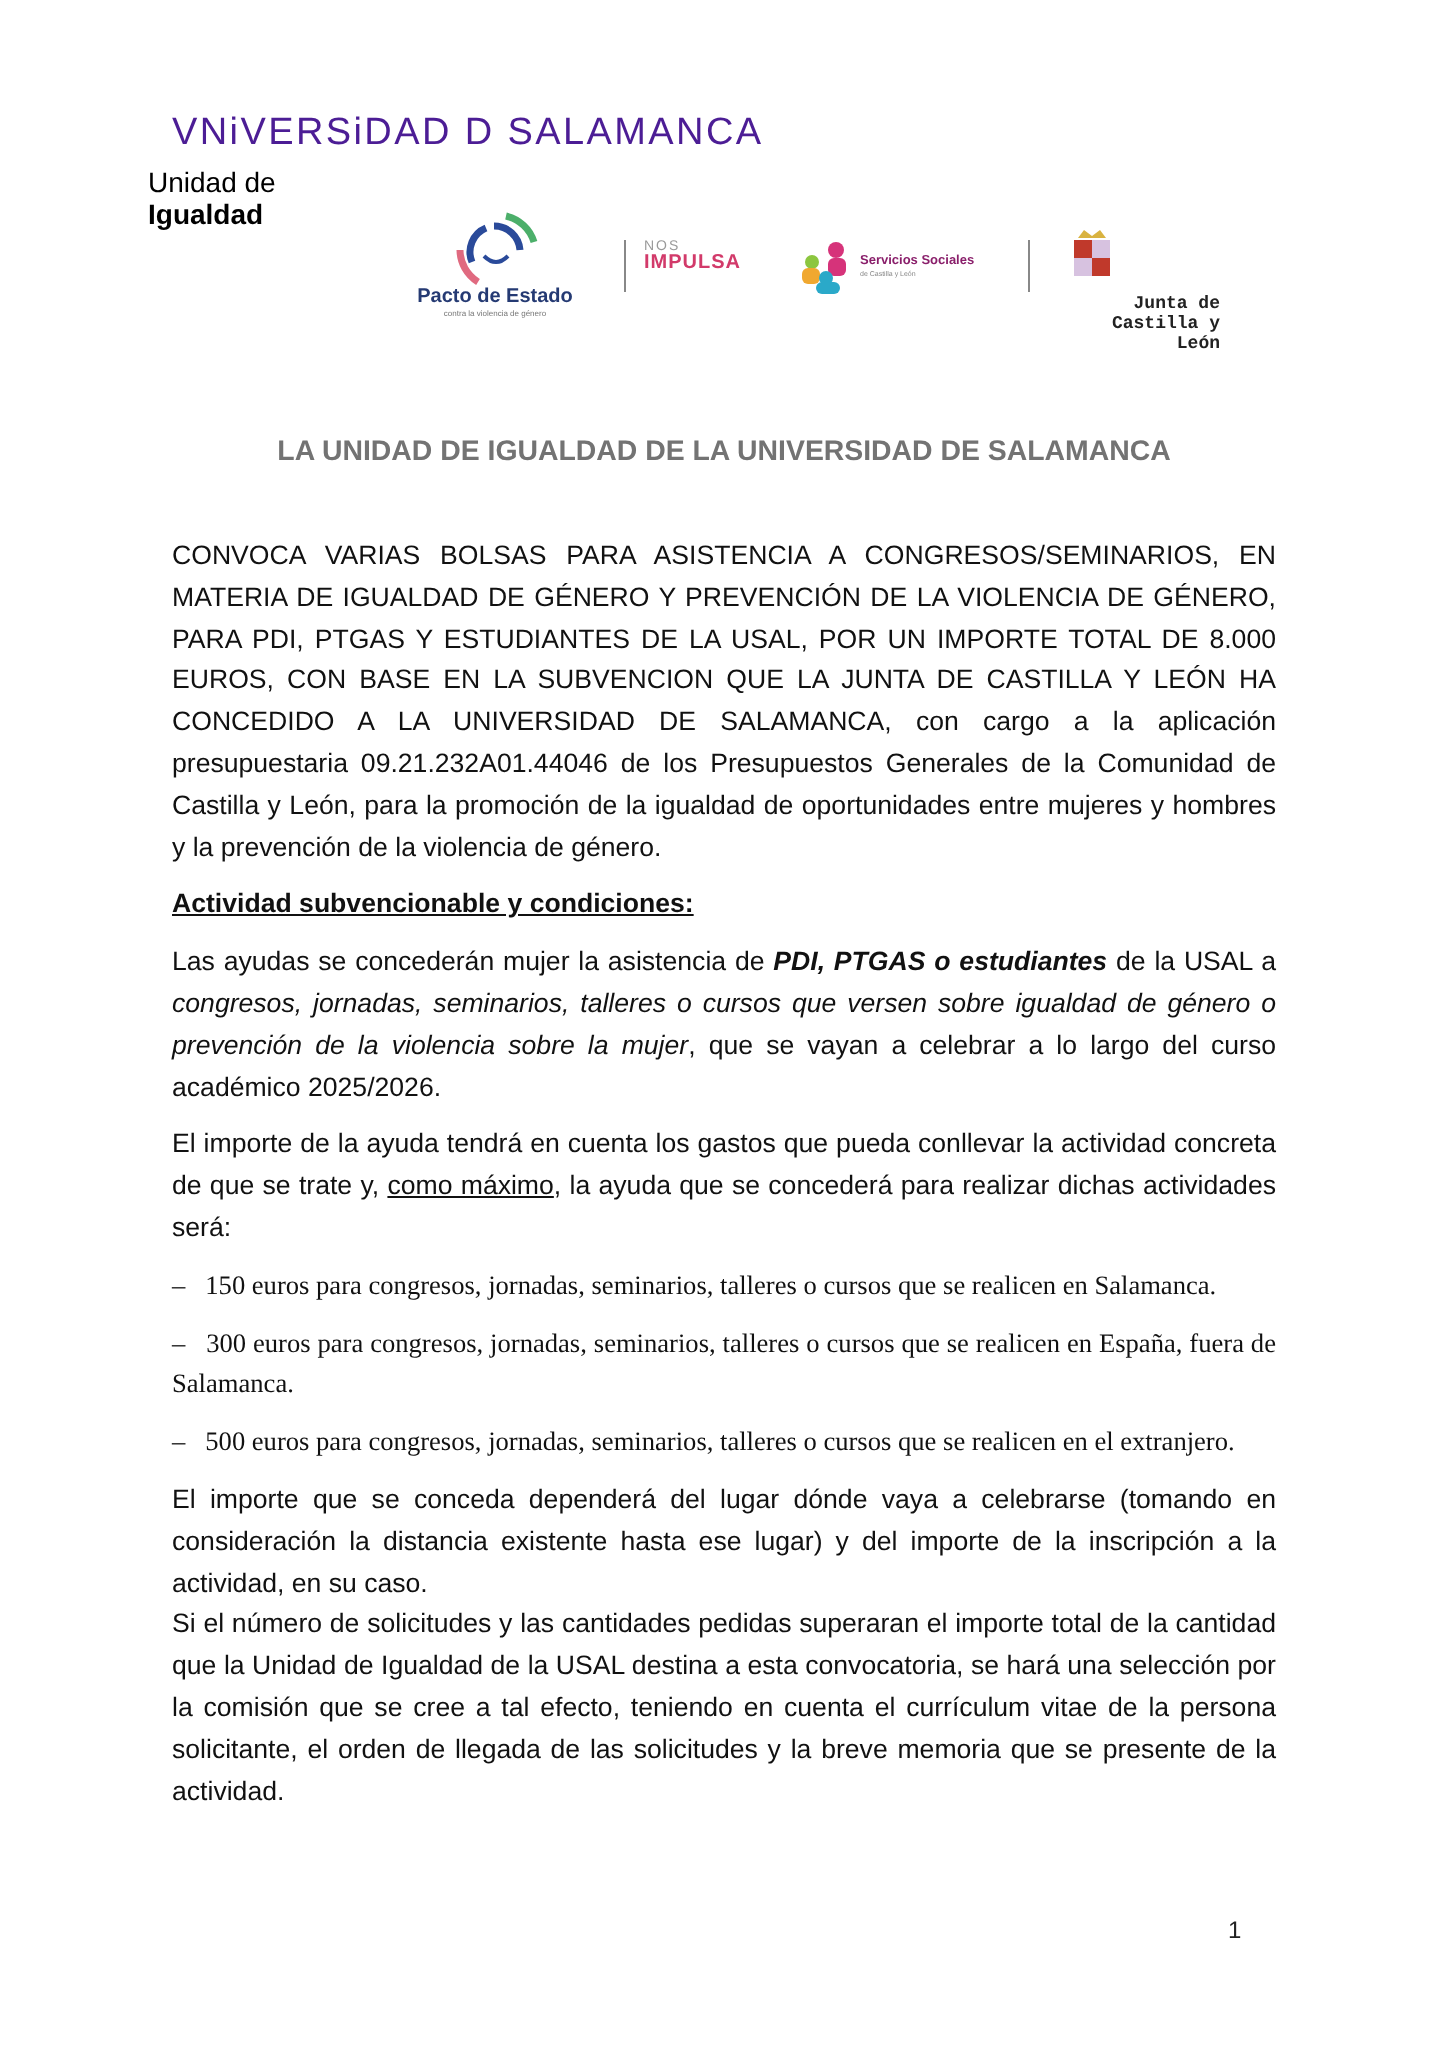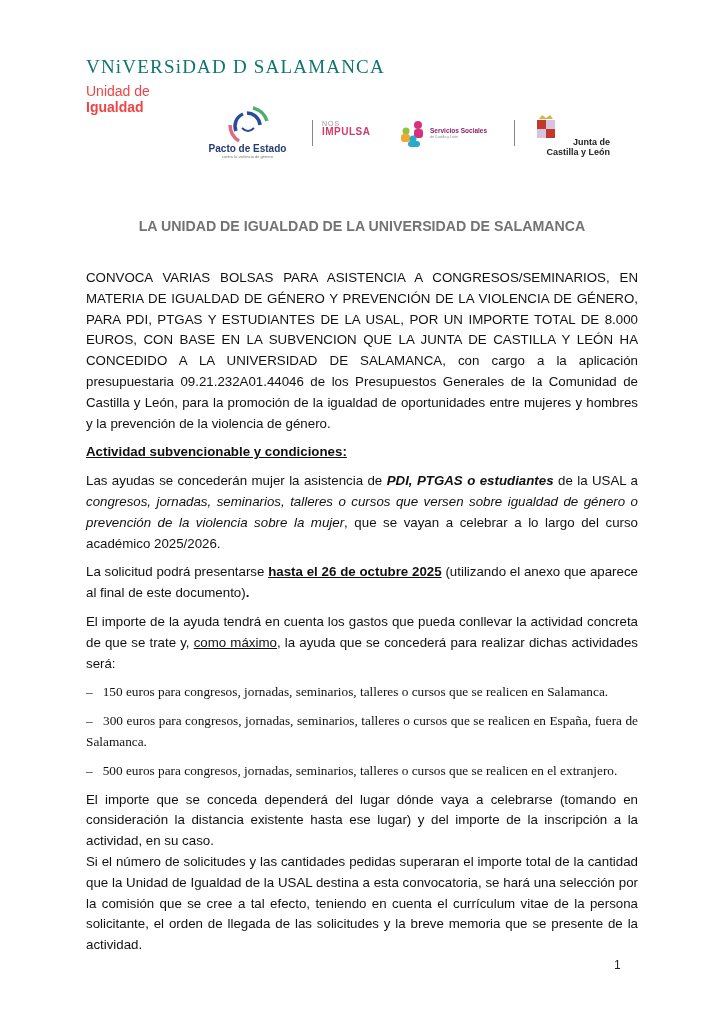--- a/index.html
+++ b/index.html
@@ -1,36 +1,36 @@
 <!DOCTYPE html>
 <html><head>
 <meta charset="utf-8">
 <style>
   html, body { margin: 0; padding: 0; background: #ffffff; }
   body { width: 724px; height: 1024px; position: relative; overflow: hidden; color: #111; font-family: "Liberation Sans", sans-serif; }
   .page { position: absolute; left: 0; top: 0; width: 724px; height: 1024px; background: #fff; }
 
-  .usal-title { position: absolute; left: 86px; top: 56px; font-family: Liberation Serif, serif; font-size: 19px; letter-spacing: 1.2px; color: #0f766e; }
-  .unidad { position: absolute; left: 86px; top: 83px; font-size: 14px; line-height: 16px; color: #ef4444; }
+  .usal-title { position: absolute; left: 86px; top: 56px; font-family: Liberation Sans, sans-serif; font-size: 19px; letter-spacing: 1.2px; color: #4c1d95; }
+  .unidad { position: absolute; left: 74px; top: 83px; font-size: 14px; line-height: 16px; color: #000000; }
   .unidad .l1 { font-weight: normal; }
   .unidad .l2 { font-weight: bold; }
 
   .logos { position: absolute; left: 190px; top: 105px; width: 430px; height: 65px; }
   .pacto { position: absolute; left: 10px; top: 0; width: 95px; height: 60px; text-align: center; }
   .pacto svg { display: block; margin: 0 auto; }
   .pacto .name { font-family: Liberation Sans, sans-serif; font-weight: bold; font-size: 10px; color: #253a73; margin-top: -2px; }
   .pacto .sub { font-size: 4px; color: #777; }
   .sep { position: absolute; top: 15px; width: 1px; height: 26px; background: #888; }
   .nos { position: absolute; left: 132px; top: 15px; font-size: 7px; letter-spacing: 1px; color: #999; line-height: 8px; }
   .nos .impulsa { font-size: 10px; font-weight: bold; color: #d23a6a; letter-spacing: 0.5px; }
   .servicios { position: absolute; left: 208px; top: 14px; width: 110px; height: 30px; }
   .servicios .txt { position: absolute; left: 32px; top: 8px; font-size: 6.5px; font-weight: bold; color: #8a1f6b; line-height: 7px; }
   .servicios .txt .s2 { font-size: 3.5px; font-weight: normal; color: #888; }
   .junta { position: absolute; left: 330px; top: 10px; width: 95px; height: 50px; }
-  .junta .txt { position: absolute; left: 10px; top: 22px; font-size: 9px; font-weight: bold; color: #222; line-height: 10px; text-align: right; width: 80px; }
+  .junta .txt { position: absolute; left: 10px; top: 32px; font-size: 9px; font-weight: bold; color: #222; line-height: 10px; text-align: right; width: 80px; font-family: Liberation Mono, monospace; }
 
   .doc-title { position: absolute; left: 0; width: 724px; top: 218px; text-align: center; font-size: 14.2px; font-weight: bold; color: #737373; }
 
   .body { position: absolute; left: 86px; width: 552px; top: 268px; font-size: 13.3px; line-height: 20.8px; text-align: justify; }
   .body p { margin: 0 0 8px 0; }
   .body p.tight { margin-bottom: 0; }
   .heading-u { font-weight: bold; text-decoration: underline; }
   .bi { font-weight: bold; font-style: italic; }
   .i { font-style: italic; }
   .bu { font-weight: bold; text-decoration: underline; }
@@ -105,21 +105,20 @@
 
   <div class="doc-title">LA UNIDAD DE IGUALDAD DE LA UNIVERSIDAD DE SALAMANCA</div>
 
   <div class="body">
     <p>CONVOCA VARIAS BOLSAS PARA ASISTENCIA A CONGRESOS/SEMINARIOS, EN MATERIA DE IGUALDAD DE GÉNERO Y PREVENCIÓN DE LA VIOLENCIA DE GÉNERO, PARA PDI, PTGAS Y ESTUDIANTES DE LA USAL, POR UN IMPORTE TOTAL DE 8.000 EUROS, CON BASE EN LA SUBVENCION QUE LA JUNTA DE CASTILLA Y LEÓN HA CONCEDIDO A LA UNIVERSIDAD DE SALAMANCA, con cargo a la aplicación presupuestaria 09.21.232A01.44046 de los Presupuestos Generales de la Comunidad de Castilla y León, para la promoción de la igualdad de oportunidades entre mujeres y hombres y la prevención de la violencia de género.</p>
 
     <p><span class="heading-u">Actividad subvencionable y condiciones:</span></p>
 
     <p><span>Las ayudas se concederán mujer la asistencia de </span><span class="bi">PDI, PTGAS o estudiantes</span><span> de la USAL a </span><span class="i">congresos, jornadas, seminarios, talleres o cursos que versen sobre igualdad de género o prevención de la violencia sobre la mujer</span><span>, que se vayan a celebrar a lo largo del curso académico 2025/2026.</span></p>
 
-    <p><span>La solicitud podrá presentarse </span><span class="bu">hasta el 26 de octubre 2025</span><span> (utilizando el anexo que aparece al final de este documento)</span><span class="b">.</span></p>
 
     <p><span>El importe de la ayuda tendrá en cuenta los gastos que pueda conllevar la actividad concreta de que se trate y, </span><span class="u">como máximo</span><span>, la ayuda que se concederá para realizar dichas actividades será:</span></p>
 
     <div class="list">
       <p class="list-item"><span>–</span>&nbsp;&nbsp;&nbsp;<span>150 euros para congresos, jornadas, seminarios, talleres o cursos que se realicen en Salamanca.</span></p>
       <p class="list-item"><span>–</span>&nbsp;&nbsp;&nbsp;<span>300 euros para congresos, jornadas, seminarios, talleres o cursos que se realicen en España, fuera de Salamanca.</span></p>
       <p class="list-item"><span>–</span>&nbsp;&nbsp;&nbsp;<span>500 euros para congresos, jornadas, seminarios, talleres o cursos que se realicen en el extranjero.</span></p>
     </div>
 
     <p class="tight">El importe que se conceda dependerá del lugar dónde vaya a celebrarse (tomando en consideración la distancia existente hasta ese lugar) y del importe de la inscripción a la actividad, en su caso.</p>

